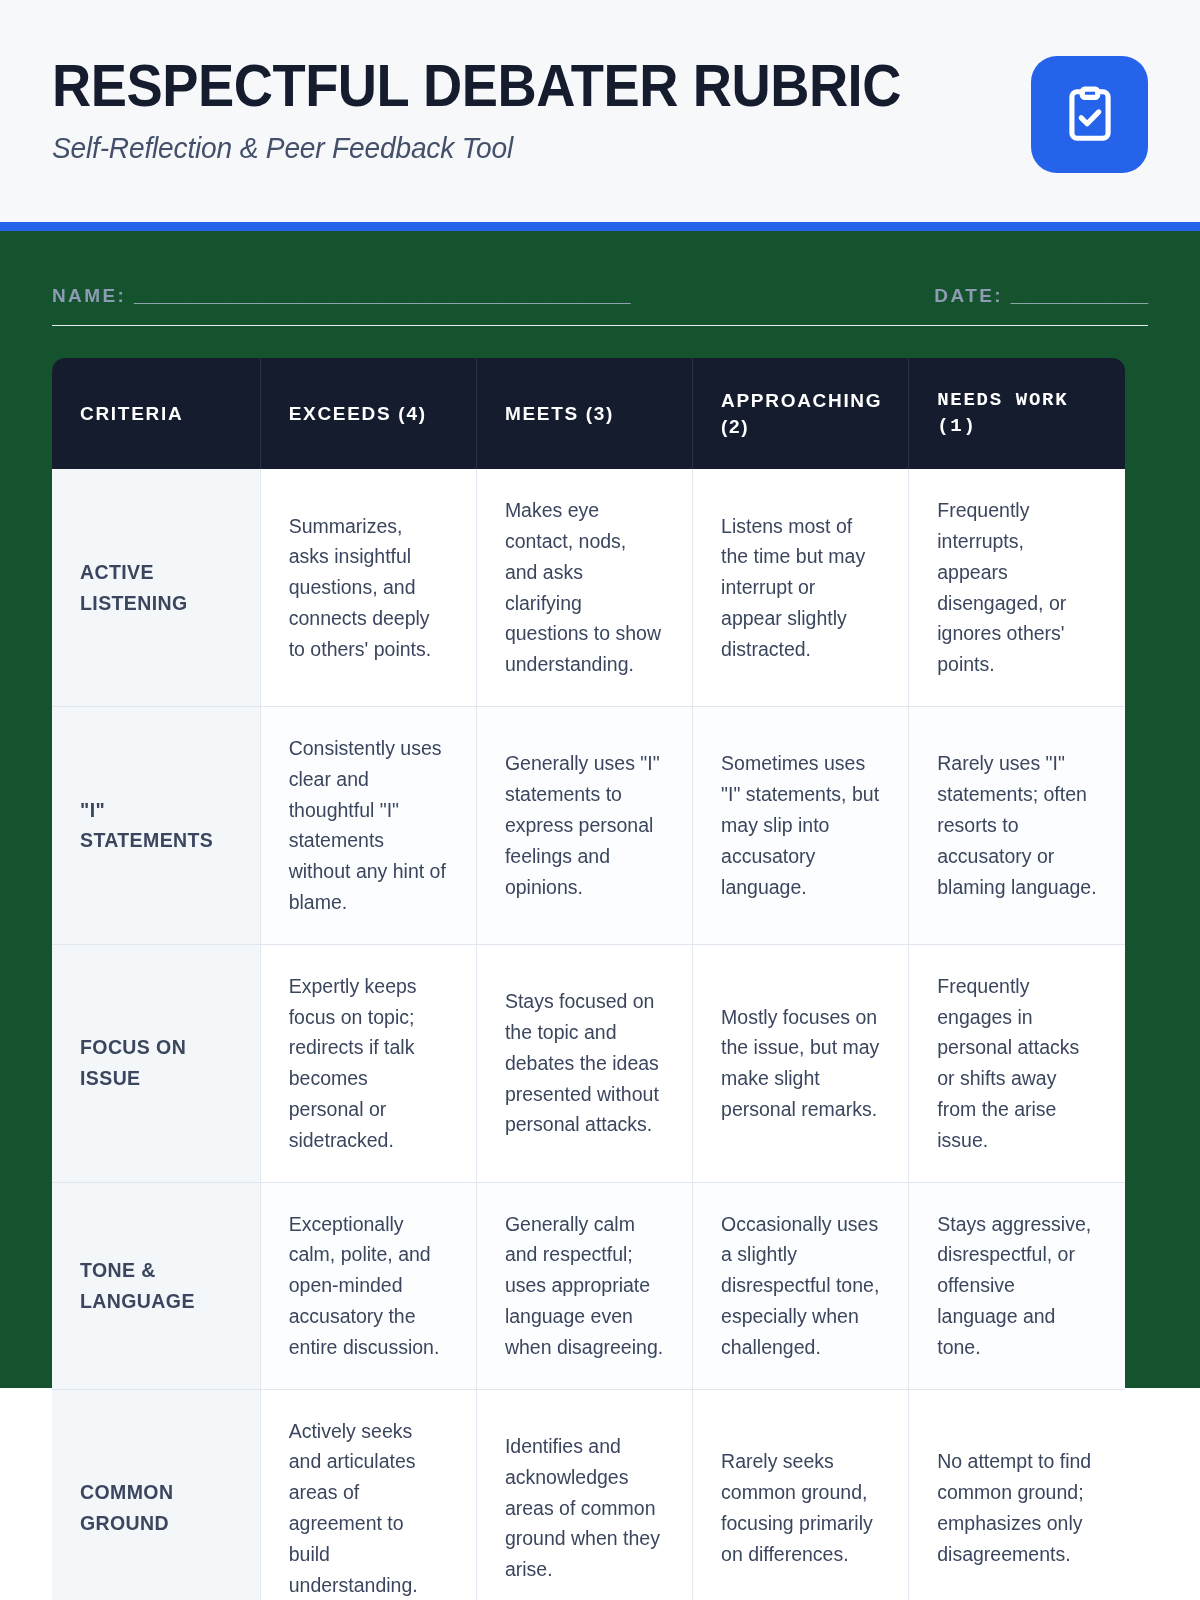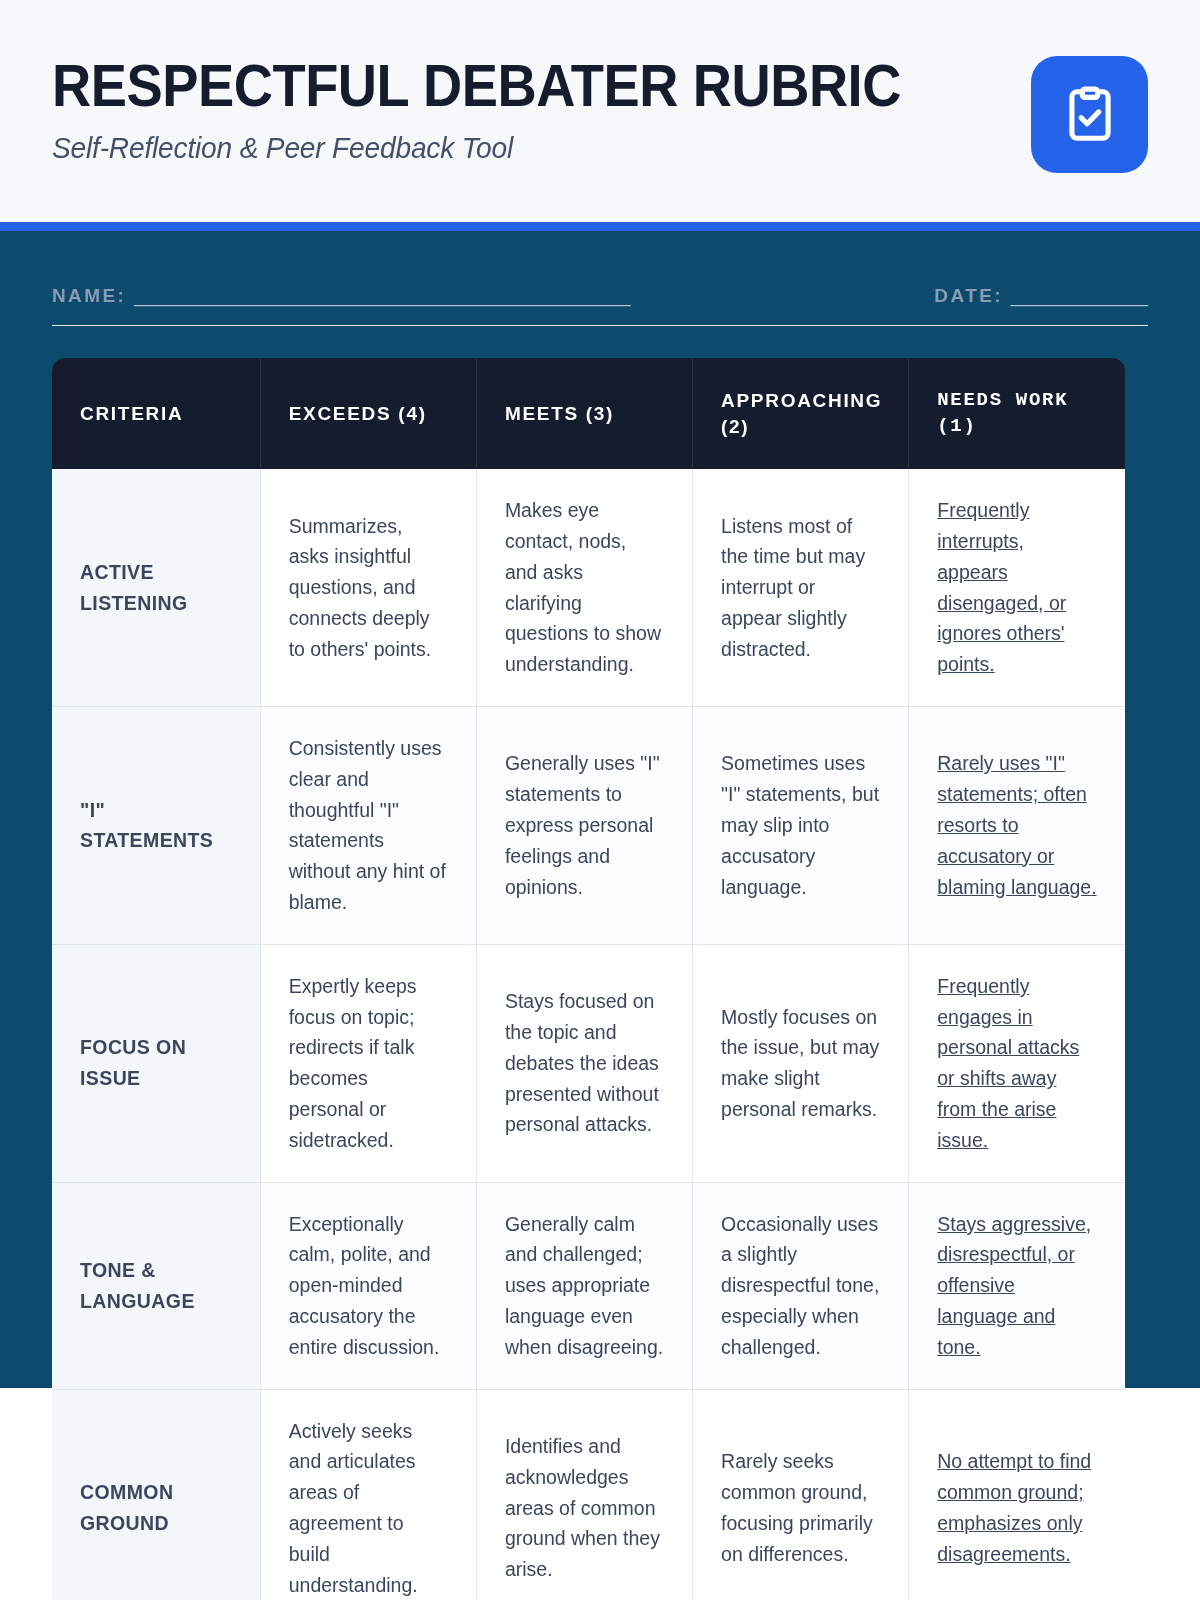--- a/index.html
+++ b/index.html
@@ -10,21 +10,21 @@
     height: 1600px;
     background: #ffffff;
     font-family: "Liberation Sans", sans-serif;
     overflow: hidden;
   }
 
   .page {
     width: 1200px;
     height: 1388px;
     position: relative;
-    background: #0c4a6e;
+    background: #14532d;
   }
 
   
   .header-band {
     background: #f7f8fa;
     padding: 52px 52px 0 52px;
     height: 222px;
     position: relative;
   }
 
@@ -99,21 +99,21 @@
     font-weight: bold;
     letter-spacing: 2.4px;
     color: #8d9bb4;
     white-space: nowrap;
     font-family: "Liberation Sans Narrow", "Liberation Sans", sans-serif;
   }
 
   .meta-field .rule {
     color: #b6c2d6;
     letter-spacing: 0px;
-    font-weight: normal;
+    font-weight: bold;
   }
 
   
   .rubric-wrap {
     margin: 32px 52px 0 52px;
     border-radius: 13px;
     overflow: hidden;
   }
 
   table.rubric {
@@ -149,21 +149,21 @@
     vertical-align: middle;
     padding: 26px 28px;
     font-size: 19.5px;
     line-height: 1.58;
     color: #3b465e;
     border-right: 1px solid #e4e9f1;
     border-bottom: 1px solid #dfe6f0;
     background: #ffffff;
   }
 
-  table.rubric tbody td:last-child { border-right: none; text-decoration: underline; }
+  table.rubric tbody td:last-child { border-right: none; }
 
   table.rubric tbody tr:nth-child(even) td { background: #fcfdfe; }
 
   td.criteria-cell {
     background: #f4f7fa !important;
     font-family: "Liberation Sans Narrow", "Liberation Sans", sans-serif;
     font-weight: bold;
     font-size: 20px;
     letter-spacing: 0.4px;
     color: #17203a;
@@ -241,21 +241,21 @@
         <tr>
           <td class="criteria-cell">FOCUS ON ISSUE</td>
           <td>Expertly keeps focus on topic; redirects if talk becomes personal or sidetracked.</td>
           <td>Stays focused on the topic and debates the ideas presented without personal attacks.</td>
           <td>Mostly focuses on the issue, but may make slight personal remarks.</td>
           <td>Frequently engages in personal attacks or shifts away from the arise issue.</td>
         </tr>
         <tr>
           <td class="criteria-cell">TONE &amp; LANGUAGE</td>
           <td>Exceptionally calm, polite, and open-minded accusatory the entire discussion.</td>
-          <td>Generally calm and challenged; uses appropriate language even when disagreeing.</td>
+          <td>Generally calm and respectful; uses appropriate language even when disagreeing.</td>
           <td>Occasionally uses a slightly disrespectful tone, especially when challenged.</td>
           <td>Stays aggressive, disrespectful, or offensive language and tone.</td>
         </tr>
         <tr>
           <td class="criteria-cell">COMMON GROUND</td>
           <td>Actively seeks and articulates areas of agreement to build understanding.</td>
           <td>Identifies and acknowledges areas of common ground when they arise.</td>
           <td>Rarely seeks common ground, focusing primarily on differences.</td>
           <td>No attempt to find common ground; emphasizes only disagreements.</td>
         </tr>

